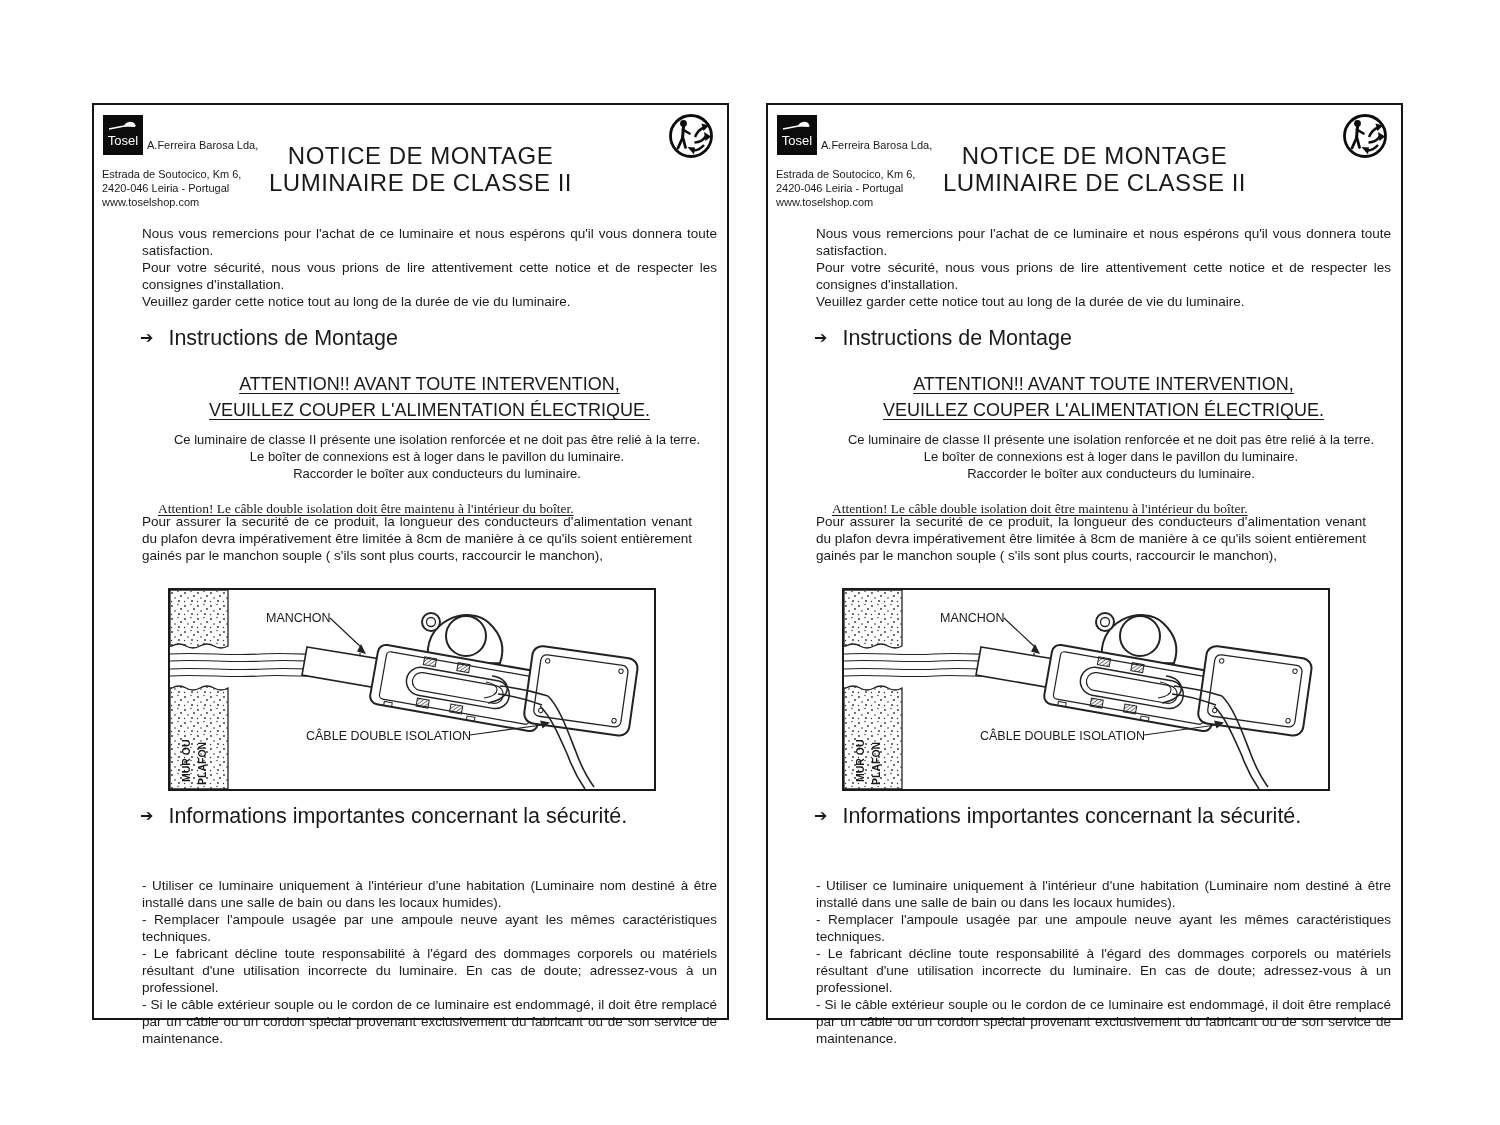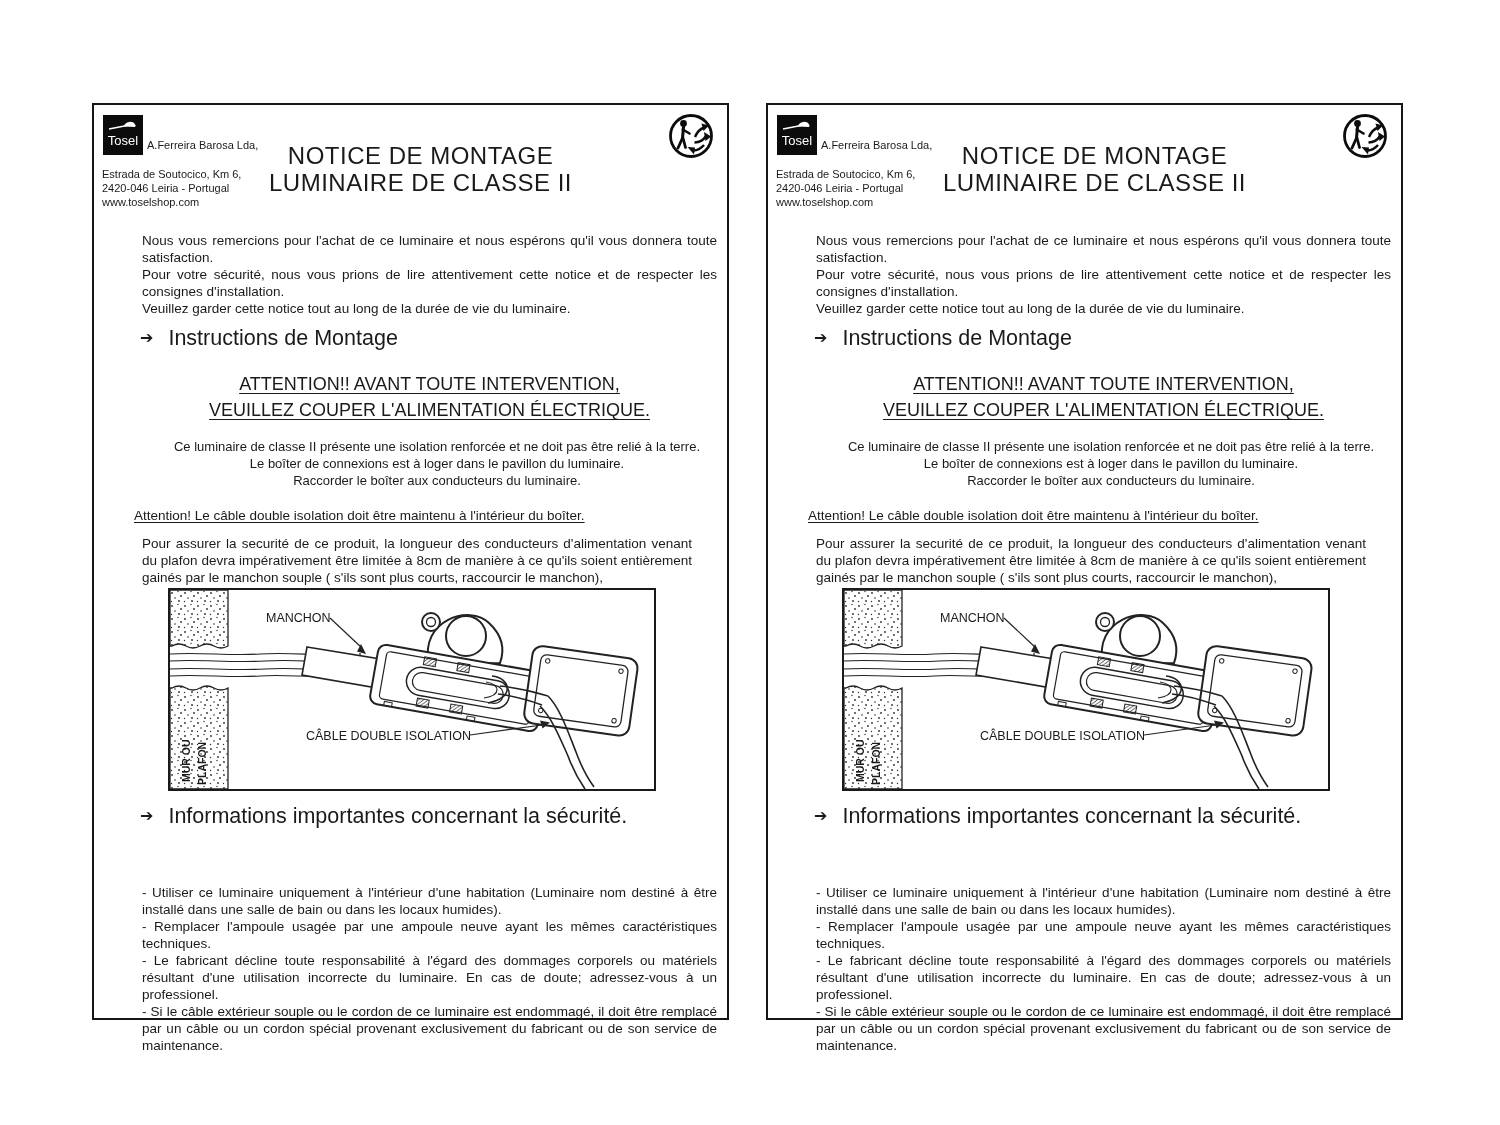--- a/index.html
+++ b/index.html
@@ -13,32 +13,32 @@
 
   
   .logo-box{left:9px;top:10px;width:40px;height:48px;}
   .addr1{left:53px;top:34px;font-size:11px;white-space:nowrap;}
   .addr-rest{left:8px;top:54px;font-size:11px;line-height:14px;white-space:nowrap;margin-top:8px;}
   .title{left:0;right:0;top:37px;text-align:center;padding-left:20px;
          font-size:24px;line-height:27px;letter-spacing:0.5px;}
   .triman{right:12px;top:7px;}
 
   
-  .body-txt{font-size:13.5px;line-height:17px;margin-top:7px;}
+  .body-txt{font-size:13.5px;line-height:17px;}
   .intro{left:48px;width:575px;top:120px;text-align:justify;}
   .intro p, .bullets p{margin:0;}
   .sec-head{left:46px;font-size:21.5px;line-height:24px;display:flex;align-items:center;}
   .sec-head .arrow{font-size:16px;margin-right:15px;line-height:24px;}
   .h-montage{top:221px;}
   .h-securite{top:699px;}
   .warning{left:48px;width:575px;top:266px;text-align:center;font-size:18px;line-height:26px;}
   .warning div{text-decoration:underline;text-underline-offset:3px;}
   .para-classe{left:48px;width:590px;top:326px;font-size:13px;text-align:center;}
-  .attention-note{left:40px;top:395px;text-decoration:underline;text-underline-offset:2px;}
-  .para-longueur{left:48px;width:550px;top:423px;text-align:justify;}
+  .attention-note{left:64px;top:395px;text-decoration:underline;text-underline-offset:2px;font-family:Liberation Serif, serif;}
+  .para-longueur{left:48px;width:550px;top:408px;text-align:justify;}
   .bullets{left:48px;width:575px;top:772px;text-align:justify;}
 
   
   .figure{left:74px;top:483px;width:488px;height:203px;border:2px solid #1a1a1a;background:#fff;text-align:center;}
   .figure svg{display:block;}
   .fig-label{font-family:"Liberation Sans","DejaVu Sans",sans-serif;fill:#1a1a1a;}
 </style>
 </head>
 <body>
 

